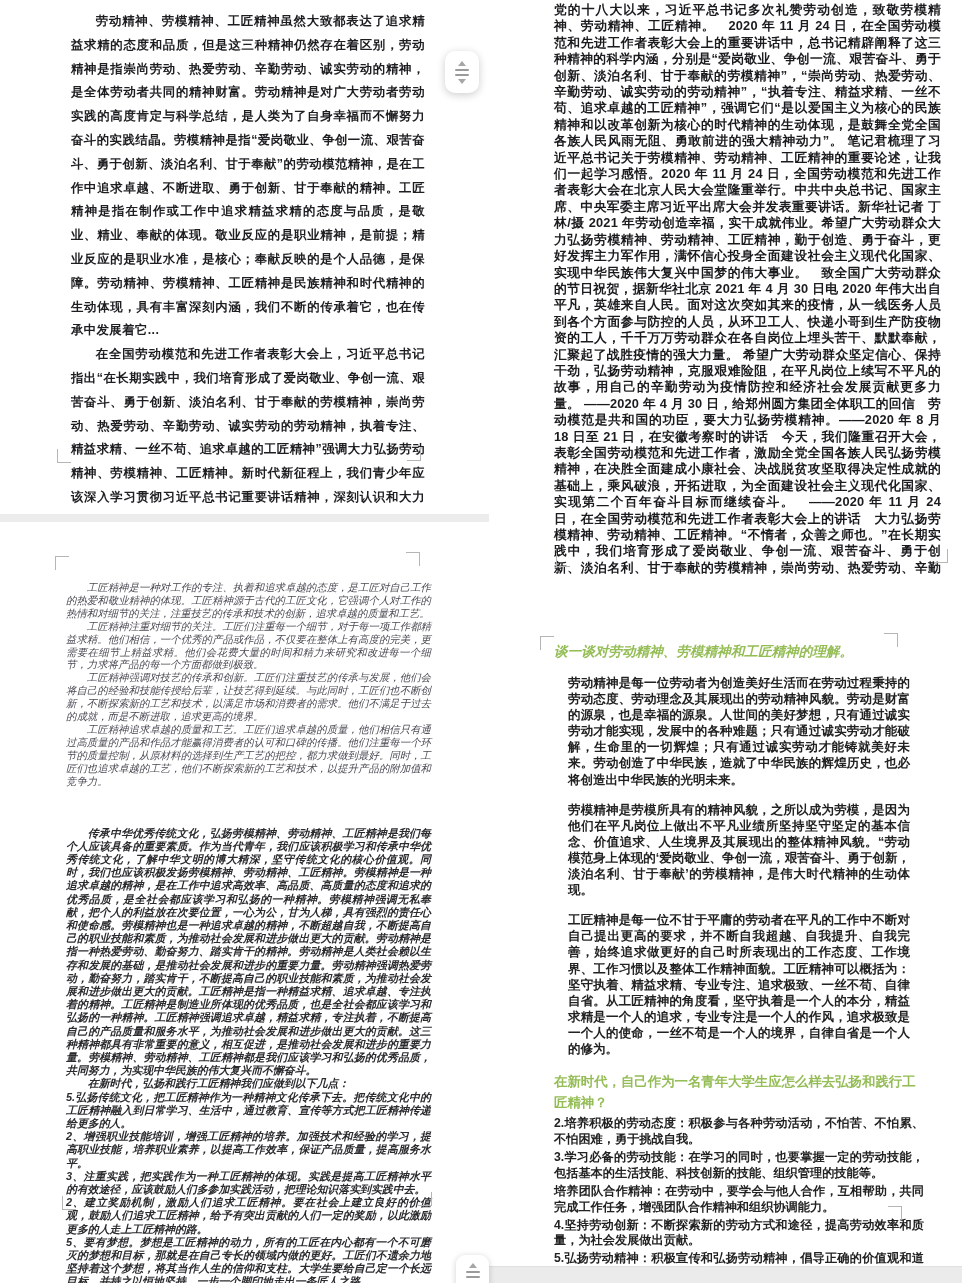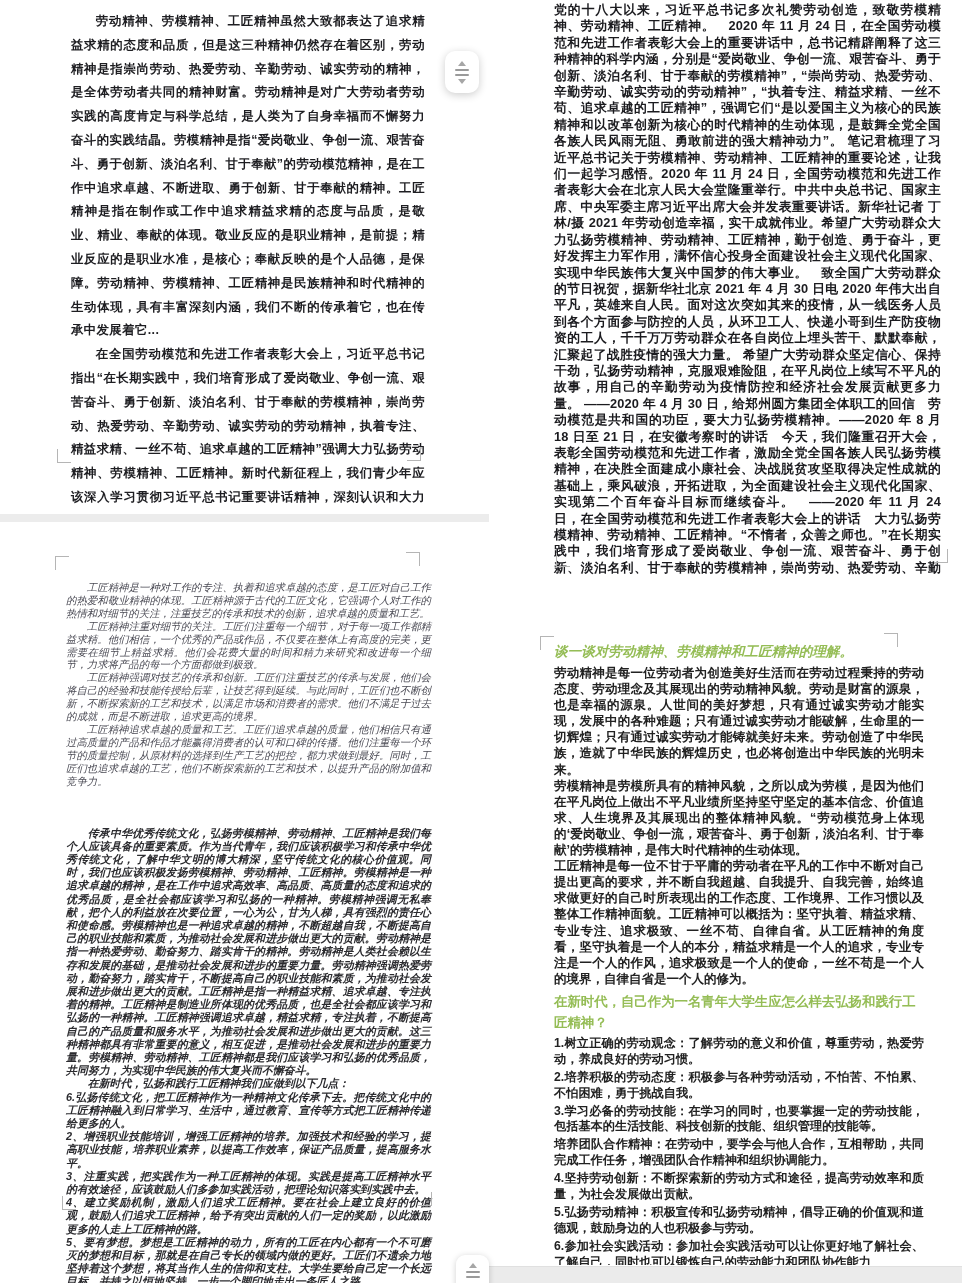--- a/index.html
+++ b/index.html
@@ -22,21 +22,21 @@
   .bl-serif p{margin:0;font-family:"Liberation Serif",serif;font-size:10.4px;line-height:12.9px;
     color:#4a4a54;text-align:justify;text-indent:2em;}
   .bl-sans{margin-top:38px;}
   .bl-sans p{margin:0;font-size:10.9px;line-height:13.2px;color:#2b2b2f;font-weight:600;
     text-align:justify;}
   .bl-sans p.indent{text-indent:2em;}
 
   #page-rb{left:481px;top:641px;width:481px;height:624px;padding:2px 38px 0 73px;overflow:hidden;}
   .green-head{margin:0 0 4px 0;font-size:13.6px;font-weight:bold;line-height:18px;}
   .green-head2{margin:4px 0 3px 0;font-size:13.4px;font-weight:bold;line-height:21px;}
-  #page-rb p.body{margin:0;font-size:12.5px;line-height:16.1px;font-weight:600;color:#222;
+  #page-rb p.body{margin:14px;font-size:12.5px;line-height:16.1px;font-weight:600;color:#222;
     text-align:justify;}
   #page-rb p.item{margin:0 0 2px 0;font-size:12.2px;line-height:15.9px;font-weight:600;color:#222;
     text-align:justify;}
 
   
   .divider-left{position:absolute;left:0;top:514px;width:489px;height:8px;background:#ececec;}
   .band-bottom{position:absolute;left:481px;top:1266px;width:481px;height:17px;background:#ebebeb;border-top:1px solid #e0e0e0;}
 
   .corner{position:absolute;width:13px;height:13px;}
   .corner.bl{border-left:1px solid #b5b5b5;border-bottom:1px solid #b5b5b5;}
@@ -75,36 +75,35 @@
 <div class="page" id="page-bl">
   <div class="bl-serif">
     <p>工匠精神是一种对工作的专注、执着和追求卓越的态度，是工匠对自己工作的热爱和敬业精神的体现。工匠精神源于古代的工匠文化，它强调个人对工作的热情和对细节的关注，注重技艺的传承和技术的创新，追求卓越的质量和工艺。</p>
     <p>工匠精神注重对细节的关注。工匠们注重每一个细节，对于每一项工作都精益求精。他们相信，一个优秀的产品或作品，不仅要在整体上有高度的完美，更需要在细节上精益求精。他们会花费大量的时间和精力来研究和改进每一个细节，力求将产品的每一个方面都做到极致。</p>
     <p>工匠精神强调对技艺的传承和创新。工匠们注重技艺的传承与发展，他们会将自己的经验和技能传授给后辈，让技艺得到延续。与此同时，工匠们也不断创新，不断探索新的工艺和技术，以满足市场和消费者的需求。他们不满足于过去的成就，而是不断进取，追求更高的境界。</p>
     <p>工匠精神追求卓越的质量和工艺。工匠们追求卓越的质量，他们相信只有通过高质量的产品和作品才能赢得消费者的认可和口碑的传播。他们注重每一个环节的质量控制，从原材料的选择到生产工艺的把控，都力求做到最好。同时，工匠们也追求卓越的工艺，他们不断探索新的工艺和技术，以提升产品的附加值和竞争力。</p>
   </div>
   <div class="bl-sans">
     <p class="indent">传承中华优秀传统文化，弘扬劳模精神、劳动精神、工匠精神是我们每个人应该具备的重要素质。作为当代青年，我们应该积极学习和传承中华优秀传统文化，了解中华文明的博大精深，坚守传统文化的核心价值观。同时，我们也应该积极发扬劳模精神、劳动精神、工匠精神。劳模精神是一种追求卓越的精神，是在工作中追求高效率、高品质、高质量的态度和追求的优秀品质，是全社会都应该学习和弘扬的一种精神。劳模精神强调无私奉献，把个人的利益放在次要位置，一心为公，甘为人梯，具有强烈的责任心和使命感。劳模精神也是一种追求卓越的精神，不断超越自我，不断提高自己的职业技能和素质，为推动社会发展和进步做出更大的贡献。劳动精神是指一种热爱劳动、勤奋努力、踏实肯干的精神。劳动精神是人类社会赖以生存和发展的基础，是推动社会发展和进步的重要力量。劳动精神强调热爱劳动，勤奋努力，踏实肯干，不断提高自己的职业技能和素质，为推动社会发展和进步做出更大的贡献。工匠精神是指一种精益求精、追求卓越、专注执着的精神。工匠精神是制造业所体现的优秀品质，也是全社会都应该学习和弘扬的一种精神。工匠精神强调追求卓越，精益求精，专注执着，不断提高自己的产品质量和服务水平，为推动社会发展和进步做出更大的贡献。这三种精神都具有非常重要的意义，相互促进，是推动社会发展和进步的重要力量。劳模精神、劳动精神、工匠精神都是我们应该学习和弘扬的优秀品质，共同努力，为实现中华民族的伟大复兴而不懈奋斗。</p>
     <p class="indent">在新时代，弘扬和践行工匠精神我们应做到以下几点：</p>
-    <p>6.弘扬传统文化，把工匠精神作为一种精神文化传承下去。把传统文化中的工匠精神融入到日常学习、生活中，通过教育、宣传等方式把工匠精神传递给更多的人。</p>
+    <p>5.弘扬传统文化，把工匠精神作为一种精神文化传承下去。把传统文化中的工匠精神融入到日常学习、生活中，通过教育、宣传等方式把工匠精神传递给更多的人。</p>
     <p>2、增强职业技能培训，增强工匠精神的培养。加强技术和经验的学习，提高职业技能，培养职业素养，以提高工作效率，保证产品质量，提高服务水平。</p>
     <p>3、注重实践，把实践作为一种工匠精神的体现。实践是提高工匠精神水平的有效途径，应该鼓励人们多参加实践活动，把理论知识落实到实践中去。</p>
-    <p>4、建立奖励机制，激励人们追求工匠精神。要在社会上建立良好的价值观，鼓励人们追求工匠精神，给予有突出贡献的人们一定的奖励，以此激励更多的人走上工匠精神的路。</p>
+    <p>2、建立奖励机制，激励人们追求工匠精神。要在社会上建立良好的价值观，鼓励人们追求工匠精神，给予有突出贡献的人们一定的奖励，以此激励更多的人走上工匠精神的路。</p>
     <p>5、要有梦想。梦想是工匠精神的动力，所有的工匠在内心都有一个不可磨灭的梦想和目标，那就是在自己专长的领域内做的更好。工匠们不遗余力地坚持着这个梦想，将其当作人生的信仰和支柱。大学生要给自己定一个长远目标，并持之以恒地坚持，一步一个脚印地走出一条匠人之路。</p>
 
   </div>
 </div>
 
 <div class="page" id="page-rb">
   <p class="green-head" style="color: rgb(149, 189, 86); font-style: italic;">谈一谈对劳动精神、劳模精神和工匠精神的理解。</p>
   <p class="body">劳动精神是每一位劳动者为创造美好生活而在劳动过程秉持的劳动态度、劳动理念及其展现出的劳动精神风貌。劳动是财富的源泉，也是幸福的源泉。人世间的美好梦想，只有通过诚实劳动才能实现，发展中的各种难题；只有通过诚实劳动才能破解，生命里的一切辉煌；只有通过诚实劳动才能铸就美好未来。劳动创造了中华民族，造就了中华民族的辉煌历史，也必将创造出中华民族的光明未来。</p>
   <p class="body">劳模精神是劳模所具有的精神风貌，之所以成为劳模，是因为他们在平凡岗位上做出不平凡业绩所坚持坚守坚定的基本信念、价值追求、人生境界及其展现出的整体精神风貌。“劳动模范身上体现的‘爱岗敬业、争创一流，艰苦奋斗、勇于创新，淡泊名利、甘于奉献’的劳模精神，是伟大时代精神的生动体现。</p>
   <p class="body">工匠精神是每一位不甘于平庸的劳动者在平凡的工作中不断对自己提出更高的要求，并不断自我超越、自我提升、自我完善，始终追求做更好的自己时所表现出的工作态度、工作境界、工作习惯以及整体工作精神面貌。工匠精神可以概括为：坚守执着、精益求精、专业专注、追求极致、一丝不苟、自律自省。从工匠精神的角度看，坚守执着是一个人的本分，精益求精是一个人的追求，专业专注是一个人的作风，追求极致是一个人的使命，一丝不苟是一个人的境界，自律自省是一个人的修为。</p>
   <p class="green-head2" style="color: rgb(149, 189, 86);">在新时代，自己作为一名青年大学生应怎么样去弘扬和践行工匠精神？</p>
-  <p class="item">1.树立正确的劳动观念：了解劳动的意义和价值，尊重劳动，热爱劳动，养成良好的劳动习惯。</p>
   <p class="item">2.培养积极的劳动态度：积极参与各种劳动活动，不怕苦、不怕累、不怕困难，勇于挑战自我。</p>
   <p class="item">3.学习必备的劳动技能：在学习的同时，也要掌握一定的劳动技能，包括基本的生活技能、科技创新的技能、组织管理的技能等。</p>
   <p class="item">培养团队合作精神：在劳动中，要学会与他人合作，互相帮助，共同完成工作任务，增强团队合作精神和组织协调能力。</p>
   <p class="item">4.坚持劳动创新：不断探索新的劳动方式和途径，提高劳动效率和质量，为社会发展做出贡献。</p>
   <p class="item">5.弘扬劳动精神：积极宣传和弘扬劳动精神，倡导正确的价值观和道德观，鼓励身边的人也积极参与劳动。</p>
   <p class="item">6.参加社会实践活动：参加社会实践活动可以让你更好地了解社会、了解自己，同时也可以锻炼自己的劳动能力和团队协作能力</p>
 
 </div>
 
 <div class="band-bottom"></div>

